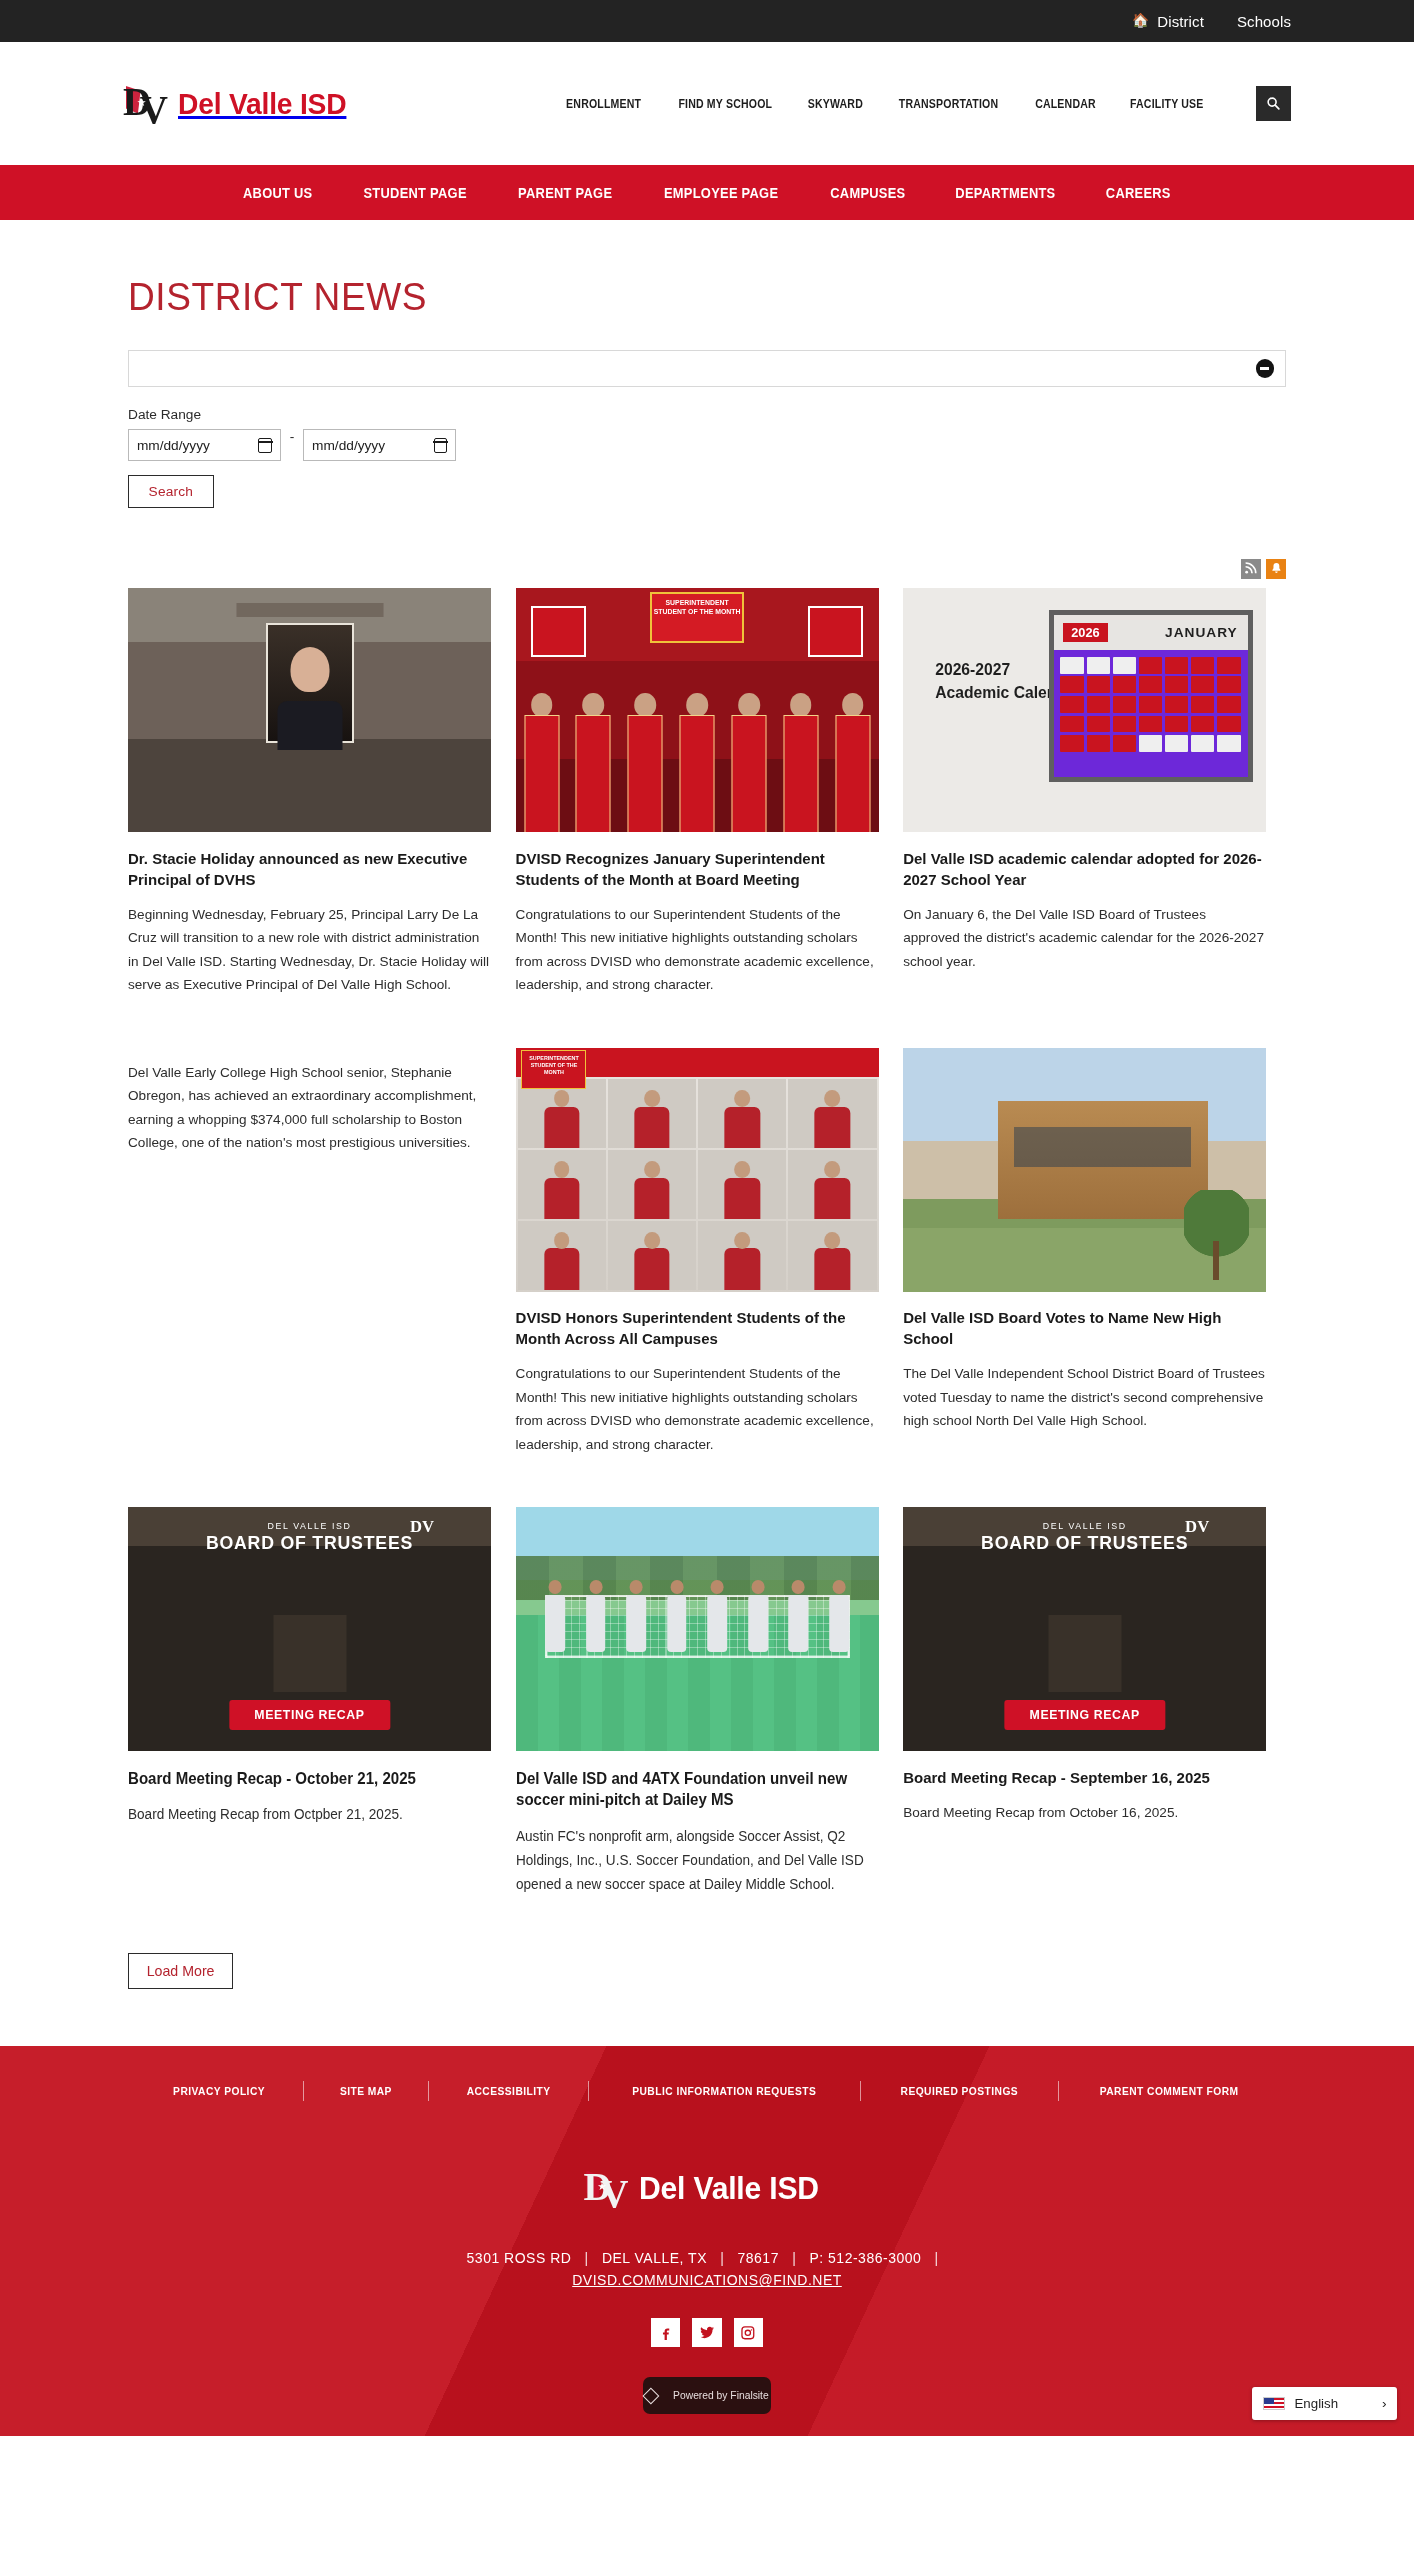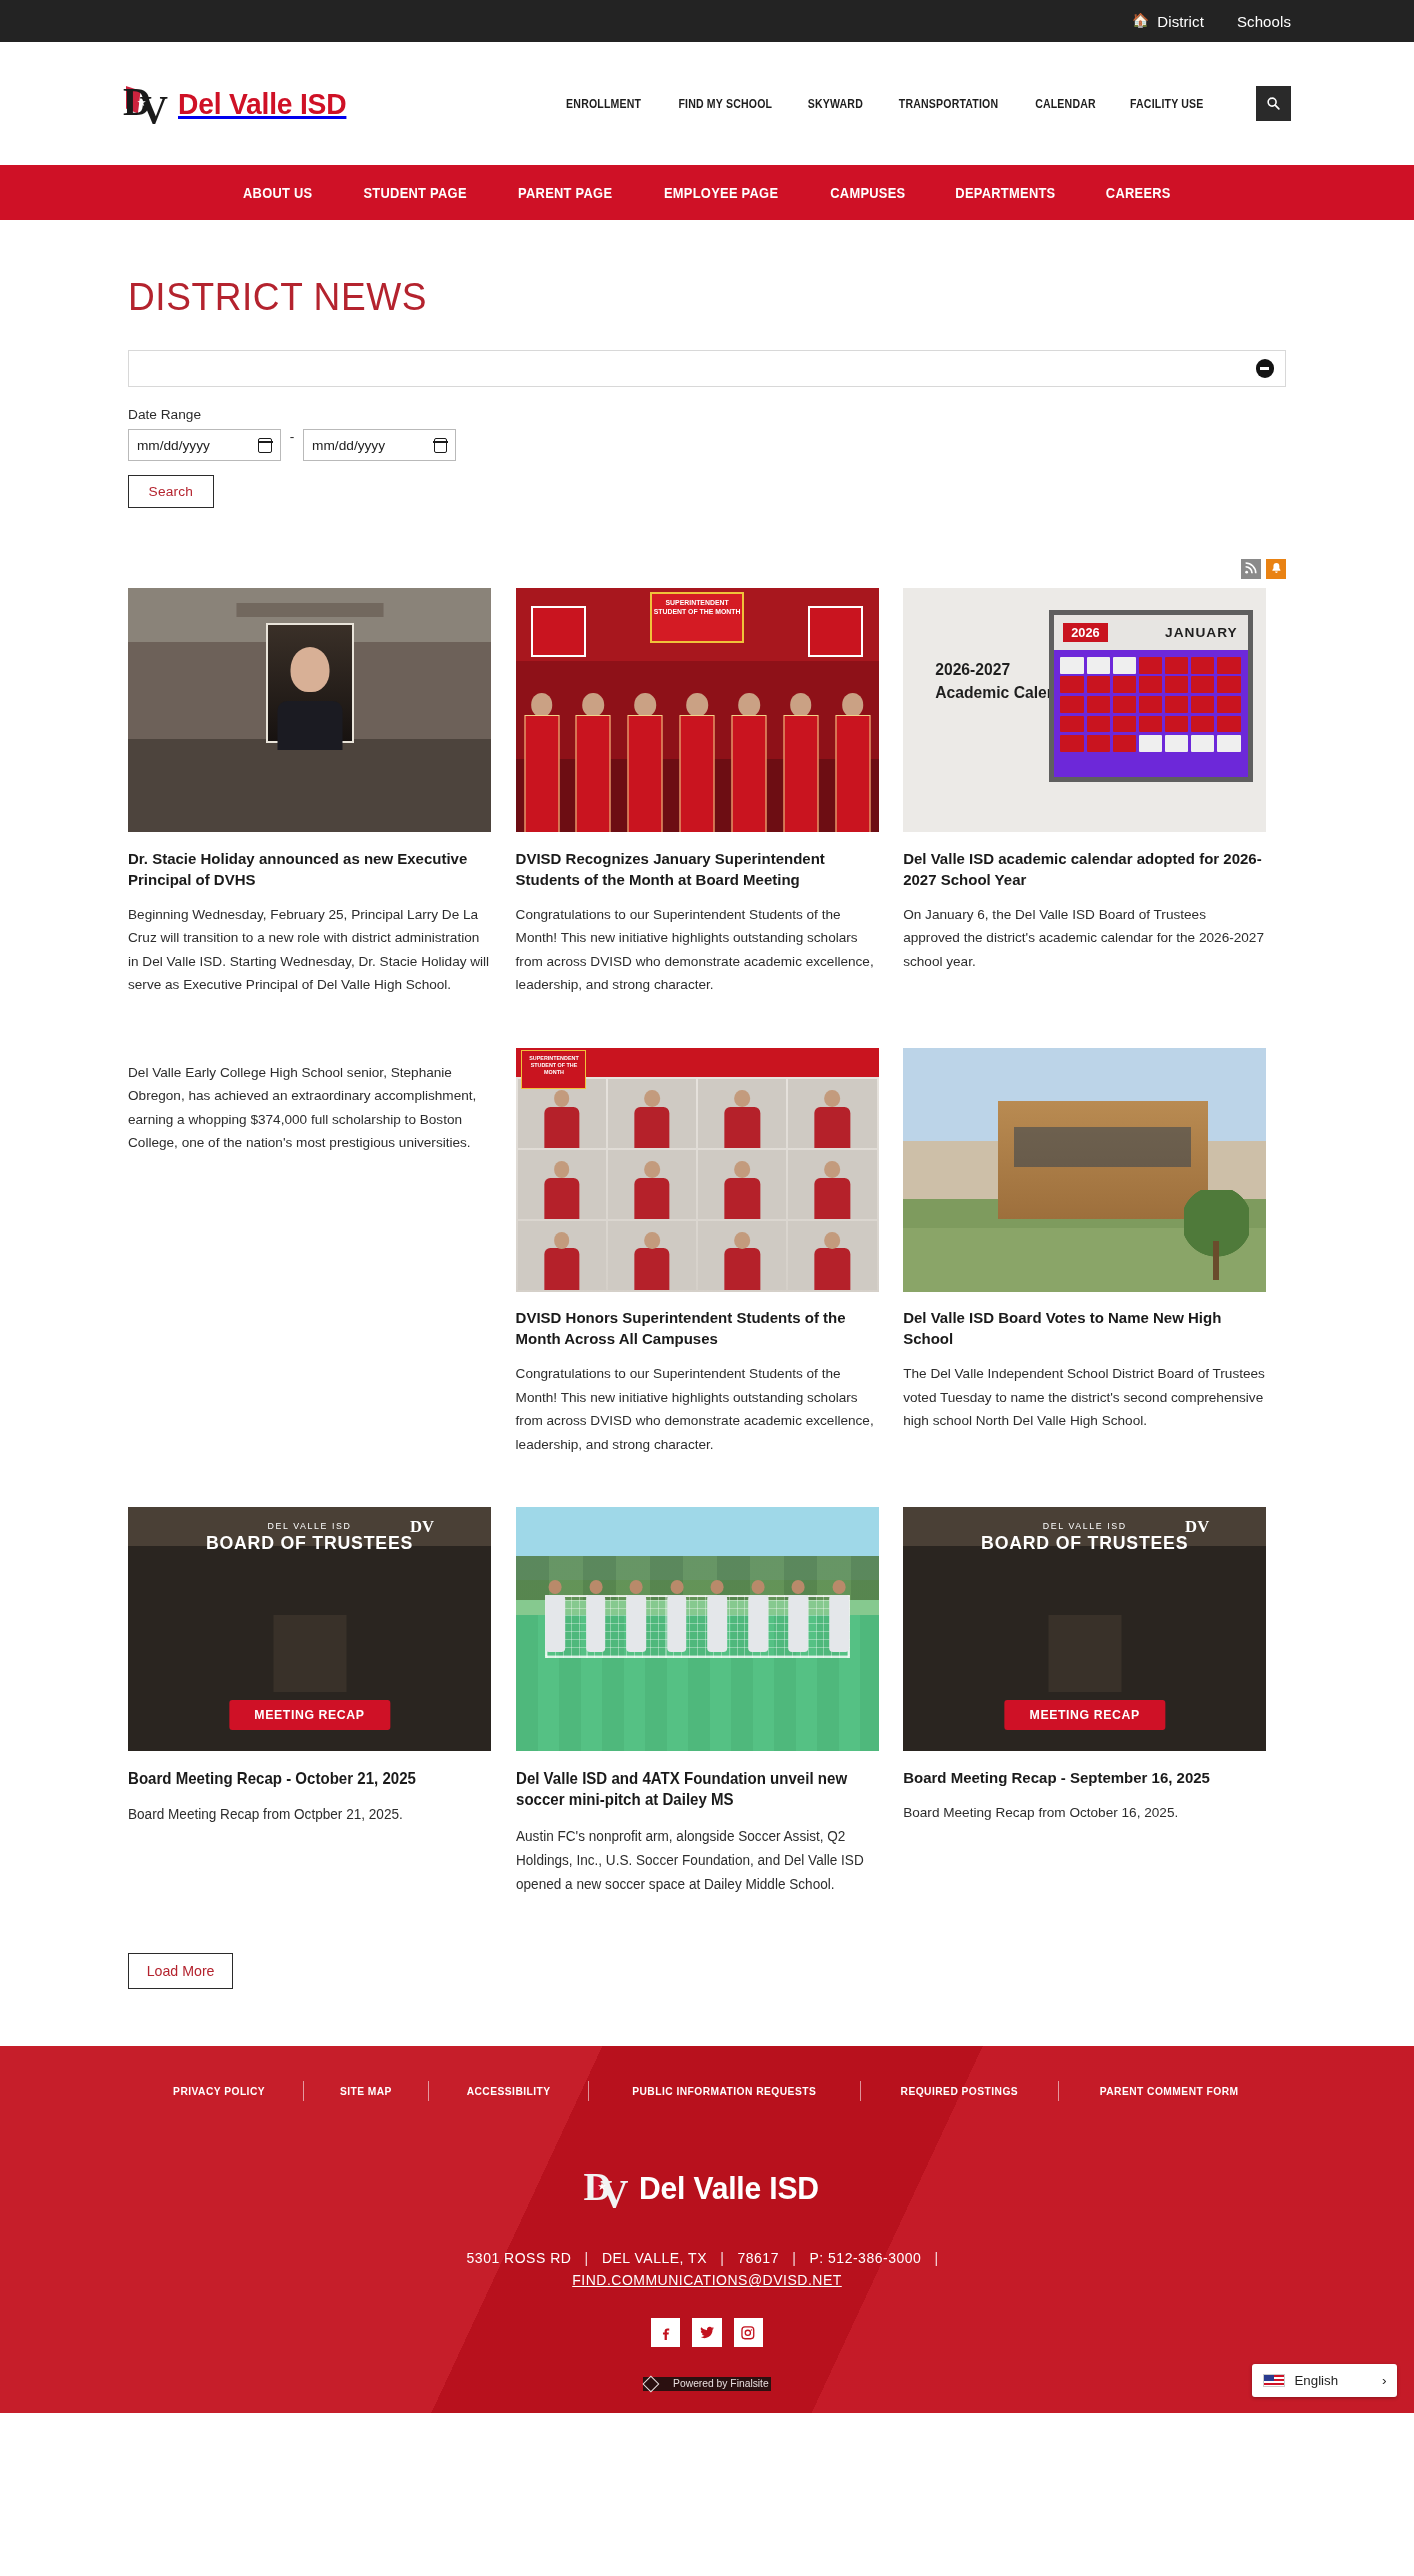--- a/index.html
+++ b/index.html
@@ -222,22 +222,22 @@
   }
   .social-row {
     display:flex; justify-content:center; gap:11.8px; margin-top:29.5px;
   }
   .social-btn {
     width:29.5px; height:29.5px; background:#fff; display:flex;
     align-items:center; justify-content:center; text-decoration:none;
   }
   .social-btn svg { width:15.7px; height:15.7px; fill:#c3121f; }
   .finalsite {
-    margin:29.5px auto 0 auto; width:128px; height:14px; background:#2b1010;
-    display:flex; align-items:center; justify-content:center; gap:16px;
+    margin:29.5px auto 0 auto; width:128px; height:37px; background:#2b1010;
+    display:flex; align-items:center; justify-content:center; gap:16px;border-radius:7px;
   }
   .finalsite span {
     color:#e8dede; font-size:10.3px; font-family:"Liberation Sans", sans-serif;
   }
   .finalsite .fs-mark {
     width:11.8px; height:11.8px; border:1.4px solid #e8dede; transform:rotate(45deg);
   }
 
   
   .lang-widget {
@@ -740,21 +740,21 @@
 
     <div class="footer-address">
       <span>5301 ROSS RD</span>
       <span class="sep">|</span>
       <span>DEL VALLE, TX</span>
       <span class="sep">|</span>
       <span>78617</span>
       <span class="sep">|</span>
       <span>P: 512-386-3000</span>
       <span class="sep">|</span>
-      <a class="footer-email" href="#">FIND.COMMUNICATIONS@DVISD.NET</a>
+      <a class="footer-email" href="#">DVISD.COMMUNICATIONS@FIND.NET</a>
     </div>
 
     <div class="social-row">
       <a class="social-btn" href="#">
         <svg viewBox="0 0 24 24">
           <path d="M14.8 8.4h2.4V5.3h-2.8c-2.8 0-4.3 1.7-4.3 4.3v1.9H7.6v3.2h2.5v8.1h3.5v-8.1h2.6l.4-3.2h-3V9.6c0-.8.3-1.2 1.2-1.2z"></path>
         </svg>
       </a>
       <a class="social-btn" href="#">
         <svg viewBox="0 0 24 24">

